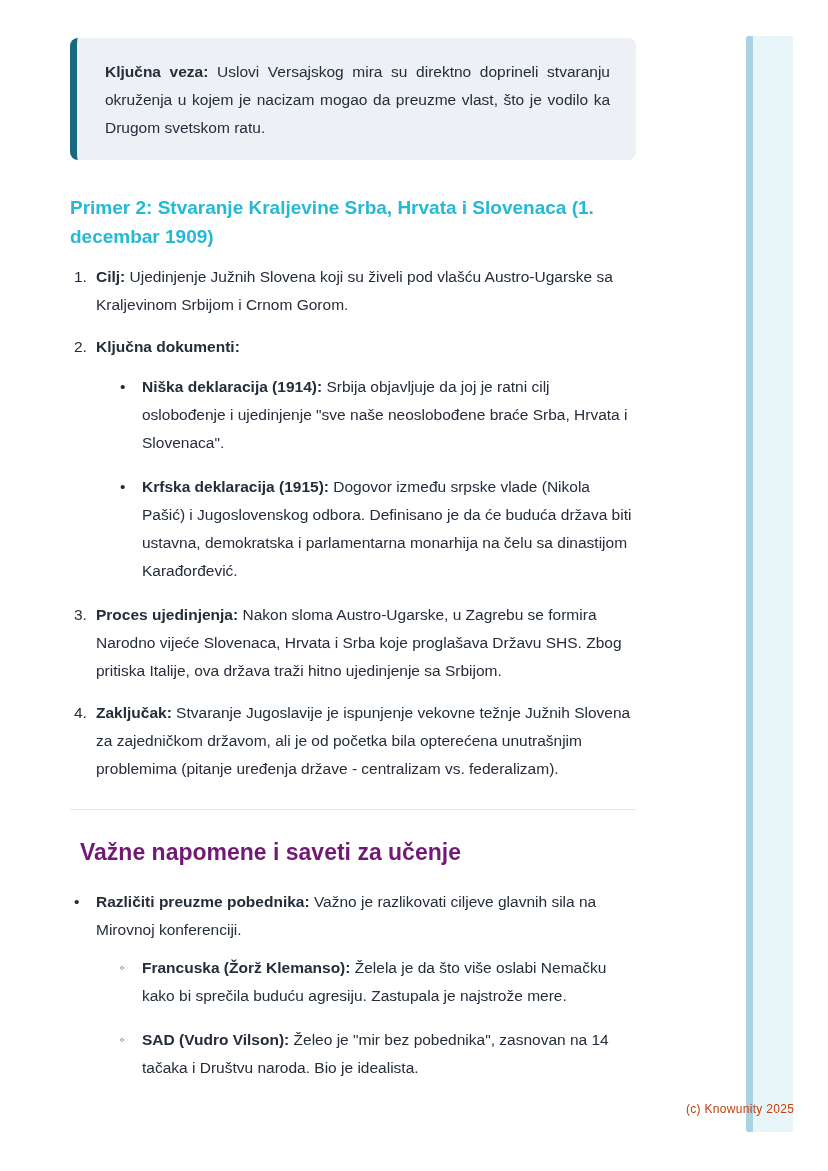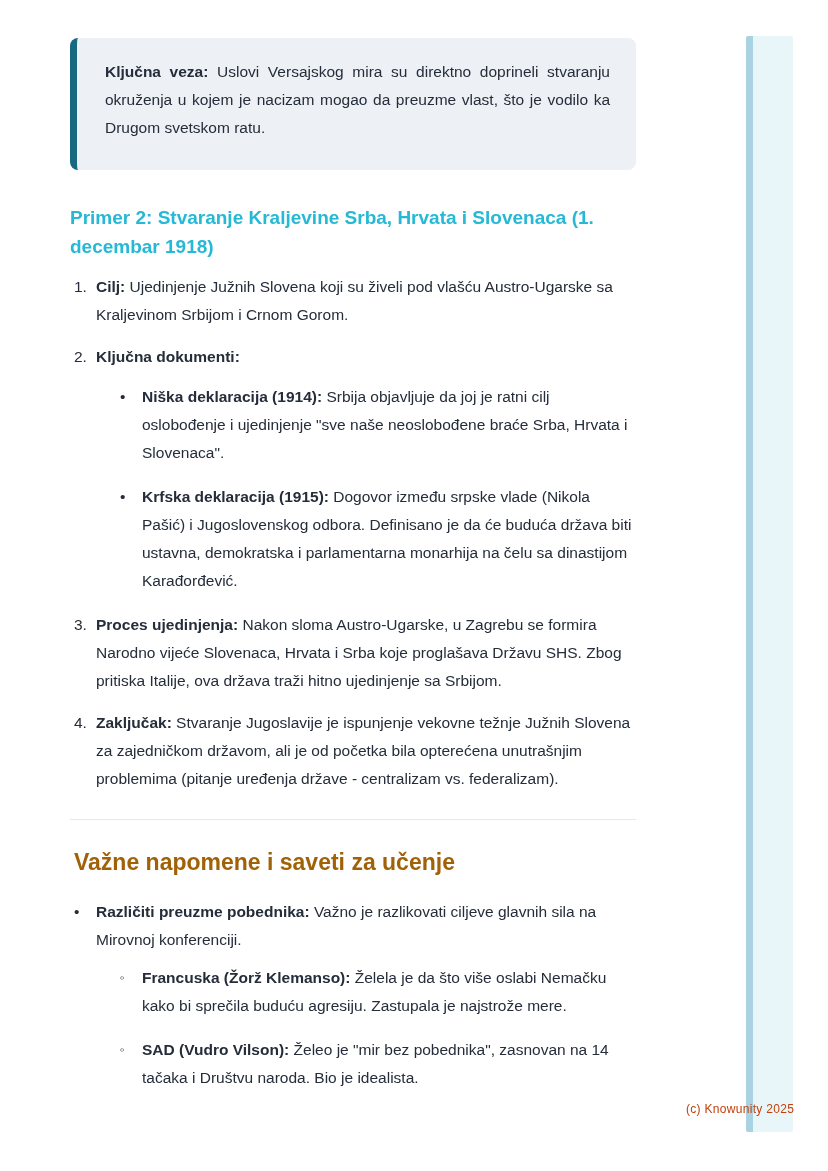--- a/index.html
+++ b/index.html
@@ -17,43 +17,43 @@
     position: absolute;
     left: 70px;
     top: 38px;
     width: 566px;
   }
   
   .callout {
     background: #edf1f5;
     border-left: 7px solid #17697f;
     border-radius: 8px;
-    padding: 20px 26px 28px 28px;
+    padding: 20px 26px 18px 28px;
     margin-bottom: 33px;
   }
   .callout p {
     font-size: 15.5px;
     line-height: 28px;
     text-align: justify;
   }
   .b { font-weight: bold; }
   
   h3.accent {
     color: #25b9d6;
     font-size: 19px;
     line-height: 29px;
     font-weight: bold;
     margin-bottom: 12px;
   }
   h2.accent {
-    color: #a16207;
+    color: #701a75;
     font-size: 23px;
     line-height: 30px;
     font-weight: bold;
-    margin: 27px 0 21px 4px;
+    margin: 27px 0 21px 10px;
   }
   p.body-text {
     font-size: 15.5px;
     line-height: 28px;
     text-align: justify;
     margin-bottom: 22px;
   }
   
   .olist { margin-left: 4px; }
   .li-row {
@@ -116,21 +116,21 @@
 
   <div class="side-bar"></div>
   <div class="watermark">(c) Knowunity 2025</div>
 
   <div class="content">
 
     <div class="callout">
       <p><span class="b">Ključna veza:</span><span> Uslovi Versajskog mira su direktno doprineli stvaranju okruženja u kojem je nacizam mogao da preuzme vlast, što je vodilo ka Drugom svetskom ratu.</span></p>
     </div>
 
-    <h3 class="accent">Primer 2: Stvaranje Kraljevine Srba, Hrvata i Slovenaca (1. decembar 1918)</h3>
+    <h3 class="accent">Primer 2: Stvaranje Kraljevine Srba, Hrvata i Slovenaca (1. decembar 1909)</h3>
 
 
     <div class="olist">
 
       <div class="li-row">
         <span class="li-marker">1.</span>
         <span class="li-body"><span class="b">Cilj:</span><span> Ujedinjenje Južnih Slovena koji su živeli pod vlašću Austro-Ugarske sa Kraljevinom Srbijom i Crnom Gorom.</span></span>
       </div>
 
       <div class="li-row">

